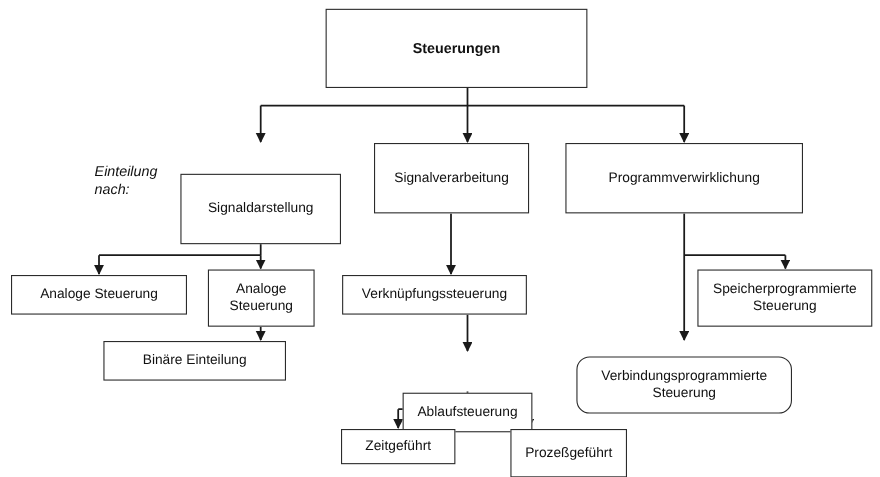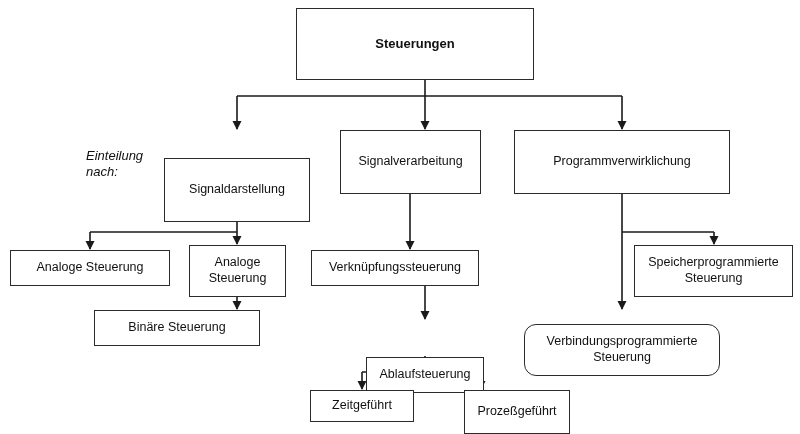--- a/index.html
+++ b/index.html
@@ -105,21 +105,21 @@
   <div class="node n-signaldarstellung">Signaldarstellung</div>
 
   <div class="node n-signalverarbeitung">Signalverarbeitung</div>
 
   <div class="node n-programm">Programmverwirklichung</div>
 
   <div class="node n-analoge">Analoge Steuerung</div>
 
   <div class="node n-digitale">Analoge Steuerung</div>
 
-  <div class="node n-binaere">Binäre Steuerung</div>
+  <div class="node n-binaere">Binäre Einteilung</div>
 
   <div class="node n-verknuepfung">Verknüpfungssteuerung</div>
 
   <div class="node n-ablauf">Ablaufsteuerung</div>
 
   <div class="node n-zeit">Zeitgeführt</div>
 
   <div class="node n-prozess">Prozeßgeführt</div>
 
   <div class="node n-speicher">Speicherprogrammierte Steuerung</div>

